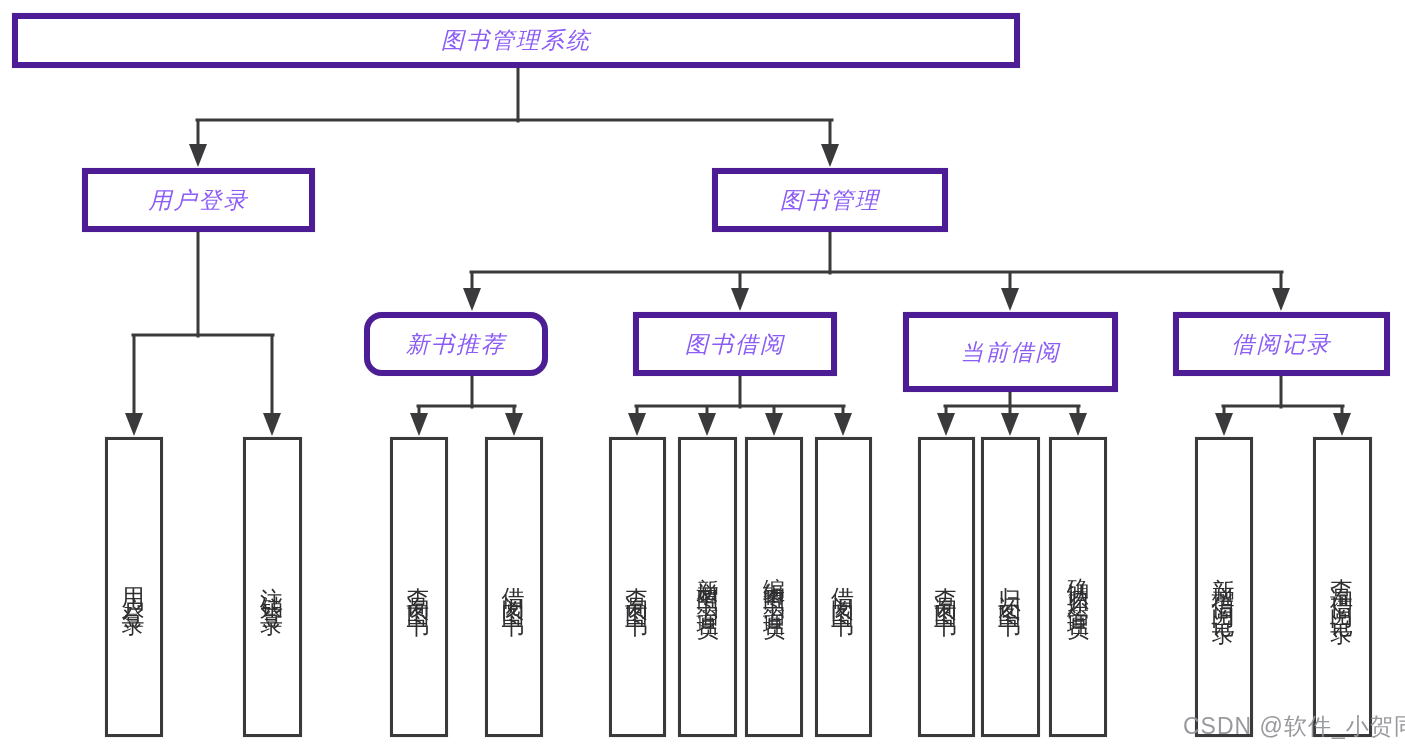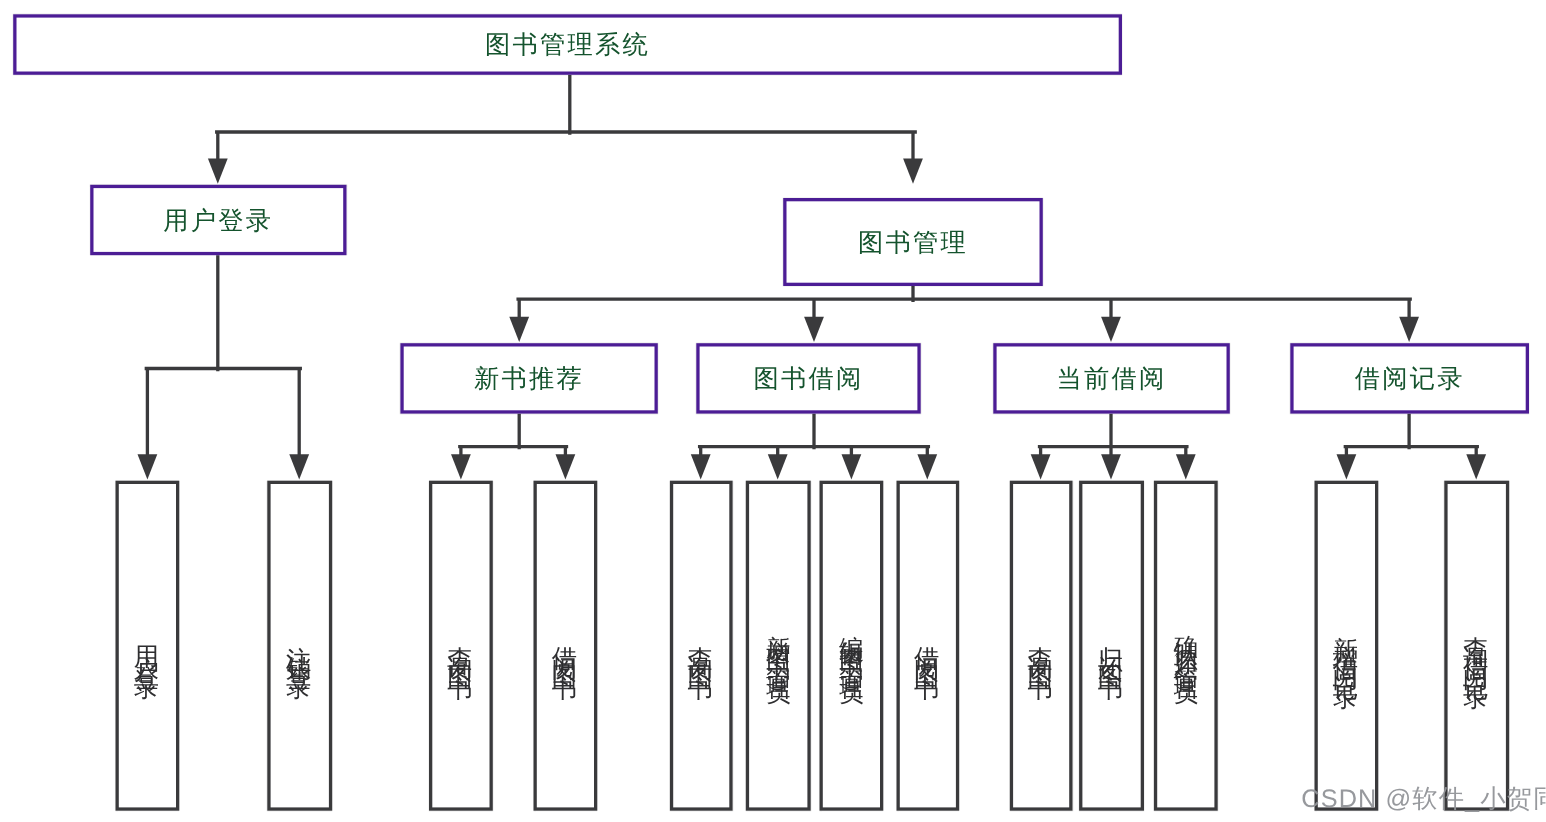--- a/index.html
+++ b/index.html
@@ -6,25 +6,26 @@
   html, body { background: #ffffff; }
   body {
     width: 1405px; height: 747px;
     position: relative; overflow: hidden;
     font-family: "Liberation Sans", sans-serif;
   }
   .canvas { position: absolute; left: 0; top: 0; width: 1405px; height: 747px; }
   .connectors { position: absolute; left: 0; top: 0; z-index: 1; }
   .node {
     position: absolute; z-index: 2;
-    border: 3px solid #4c1d95; background: #ffffff;
+    border: 6px solid #4c1d95; background: #ffffff;
     display: flex; align-items: center; justify-content: center;
-    font-size: 23px; color: #14532d; letter-spacing: 2px;
+    font-size: 23px; color: #8b5cf6; letter-spacing: 2px;
     box-shadow: 0 0 1px rgba(0,0,0,0.25);
     white-space: nowrap;
+    font-style: italic;
   }
   .vnode {
     position: absolute; z-index: 2; top: 437px; height: 300px;
     border: 3px solid #3a3a3c; background: #ffffff;
     writing-mode: vertical-rl; text-orientation: mixed;
     display: flex; align-items: center; justify-content: center;
     font-size: 23px; color: #2e2e30; letter-spacing: 9px;
     box-shadow: 0 0 1px rgba(0,0,0,0.25);
   }
   .vnode.long { letter-spacing: 6px; font-size: 22px; }
@@ -93,25 +94,25 @@
       <polygon points="1001,413 1019,413 1010,436"></polygon>
       <polygon points="1069,413 1087,413 1078,436"></polygon>
       <polygon points="1215,413 1233,413 1224,436"></polygon>
       <polygon points="1333,413 1351,413 1342,436"></polygon>
     </g>
   </svg>
 
   <div class="node" style="left:12px; top:13px; width:1008px; height:55px;">图书管理系统</div>
 
   <div class="node" style="left:82px; top:168px; width:233px; height:64px;">用户登录</div>
-  <div class="node" style="left:712px; top:180px; width:236px; height:80px;">图书管理</div>
+  <div class="node" style="left:712px; top:168px; width:236px; height:64px;">图书管理</div>
 
-  <div class="node" style="left:364px; top:312px; width:234px; height:64px;">新书推荐</div>
+  <div class="node" style="left:364px; top:312px; width:184px; height:64px;border-radius:18px;">新书推荐</div>
   <div class="node" style="left:633px; top:312px; width:204px; height:64px;">图书借阅</div>
-  <div class="node" style="left:903px; top:312px; width:215px; height:64px;">当前借阅</div>
+  <div class="node" style="left:903px; top:312px; width:215px; height:80px;">当前借阅</div>
   <div class="node" style="left:1173px; top:312px; width:217px; height:64px;">借阅记录</div>
 
   <div class="vnode" style="left:105px; width:58px;">用户登录</div>
   <div class="vnode" style="left:243px; width:59px;">注销登录</div>
 
   <div class="vnode" style="left:390px; width:58px;">查询图书</div>
   <div class="vnode" style="left:485px; width:58px;">借阅图书</div>
 
   <div class="vnode" style="left:609px; width:57px;">查询图书</div>
   <div class="vnode long" style="left:678px; width:59px;">新增图书（管理员）</div>

